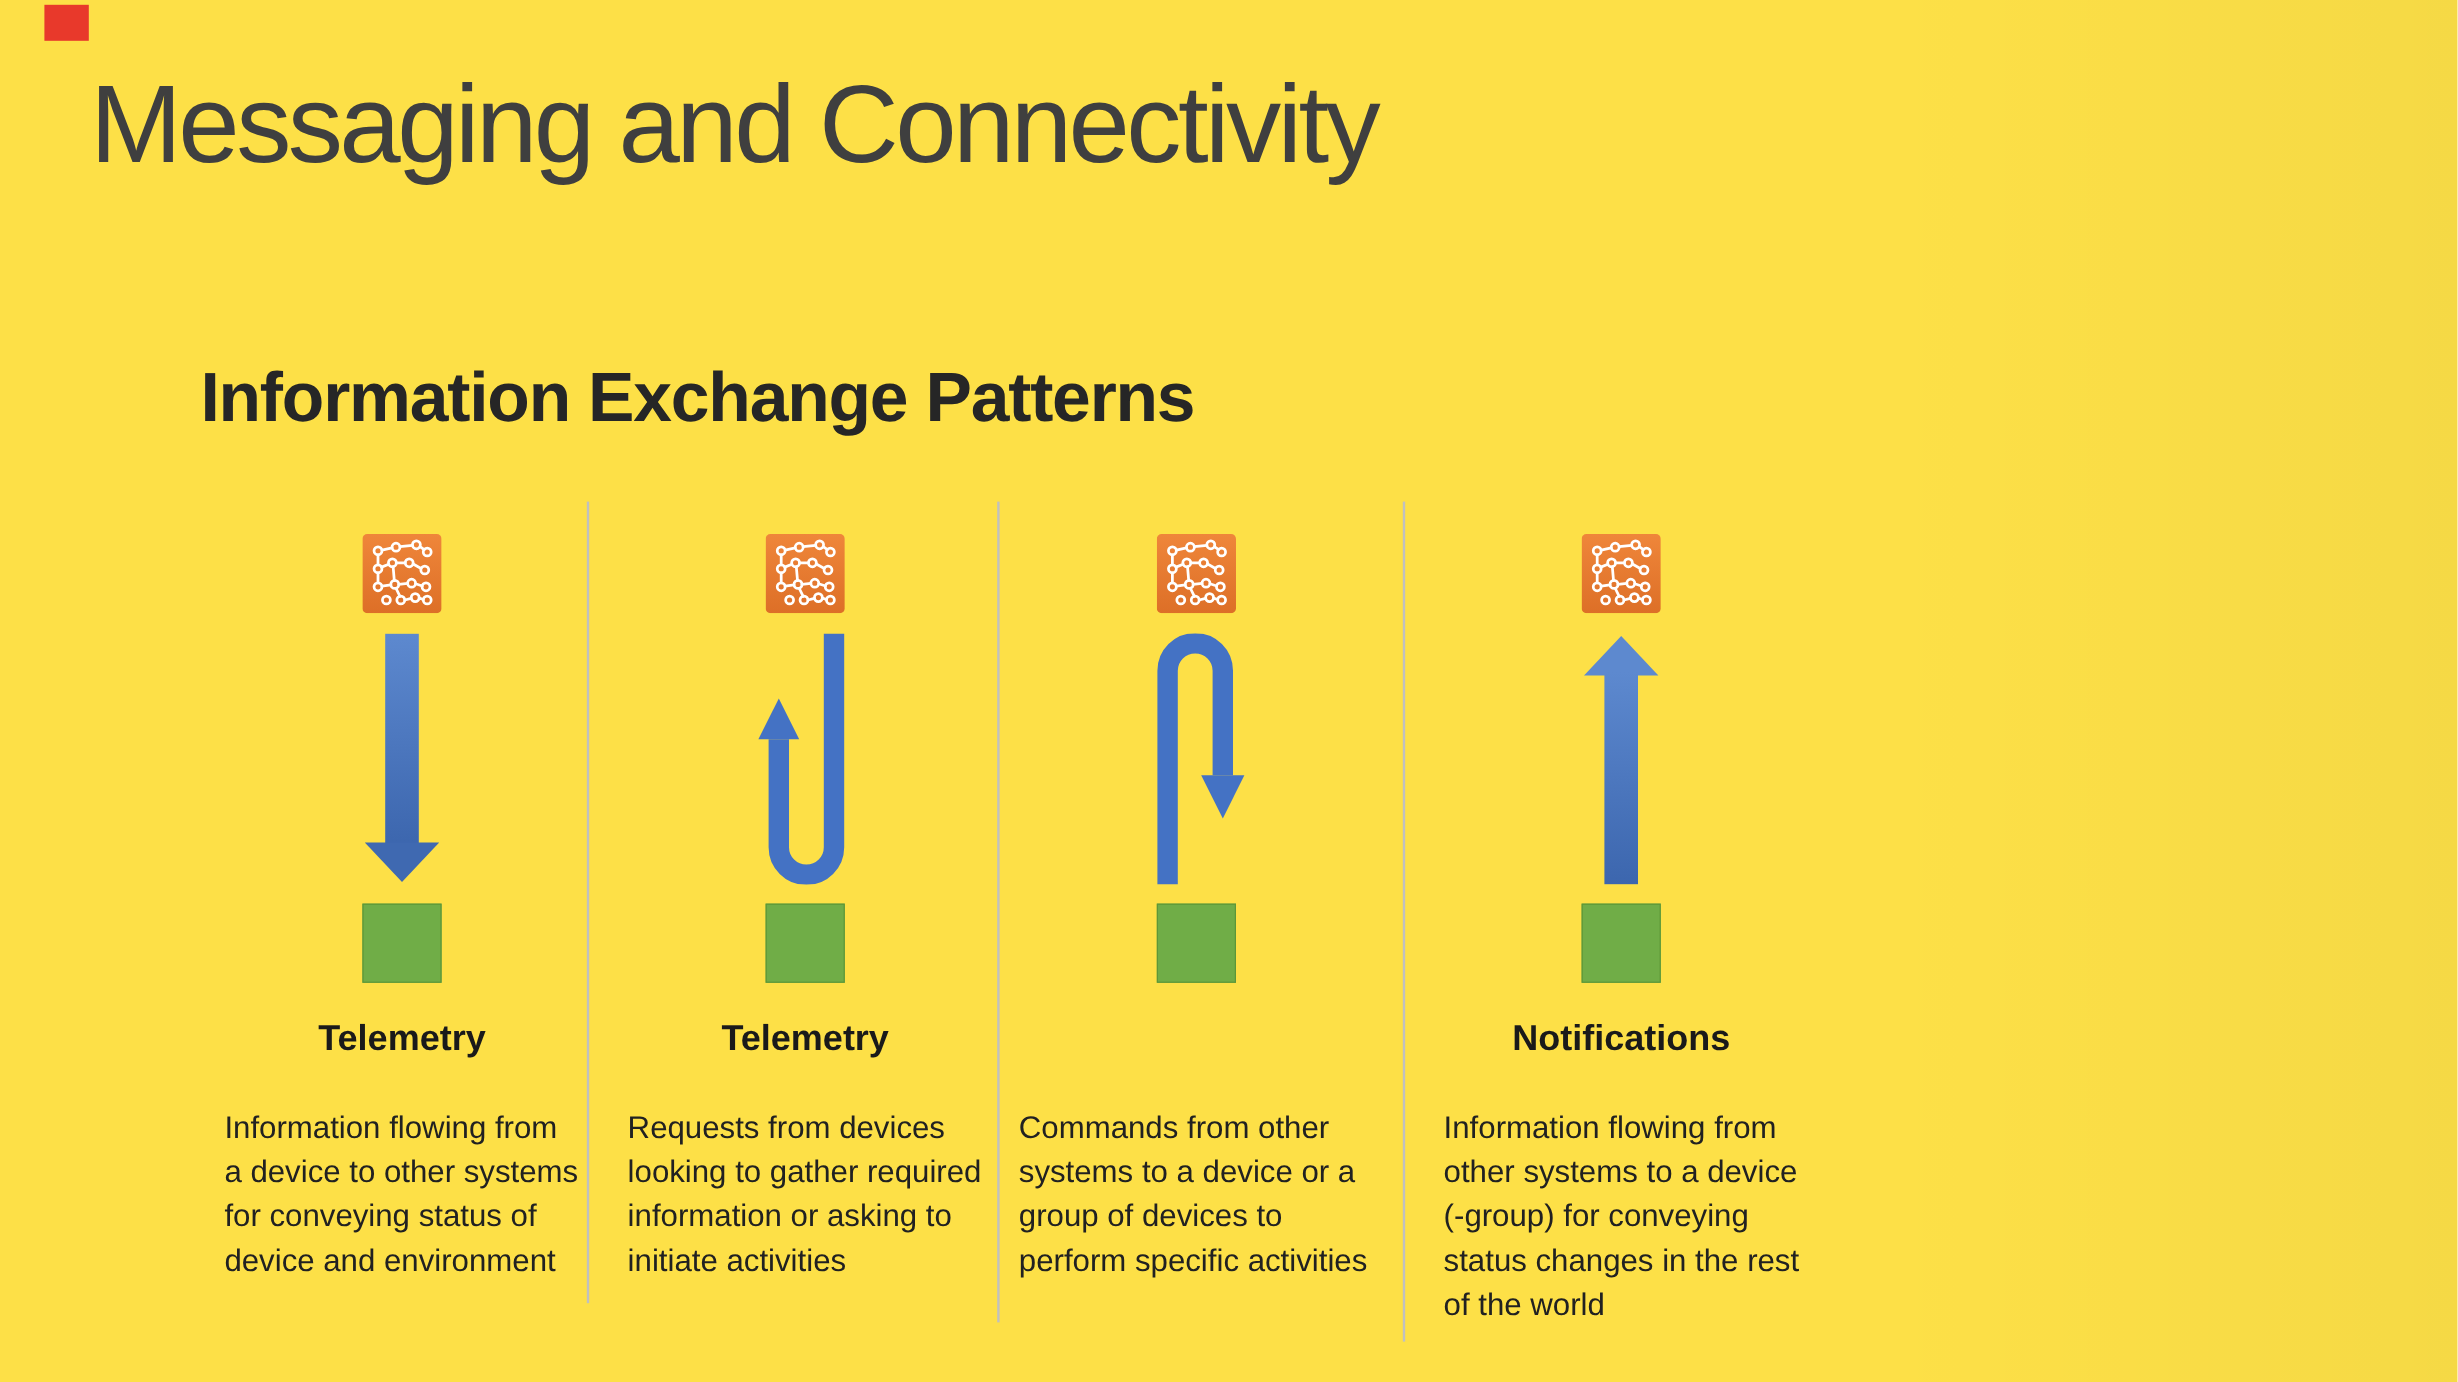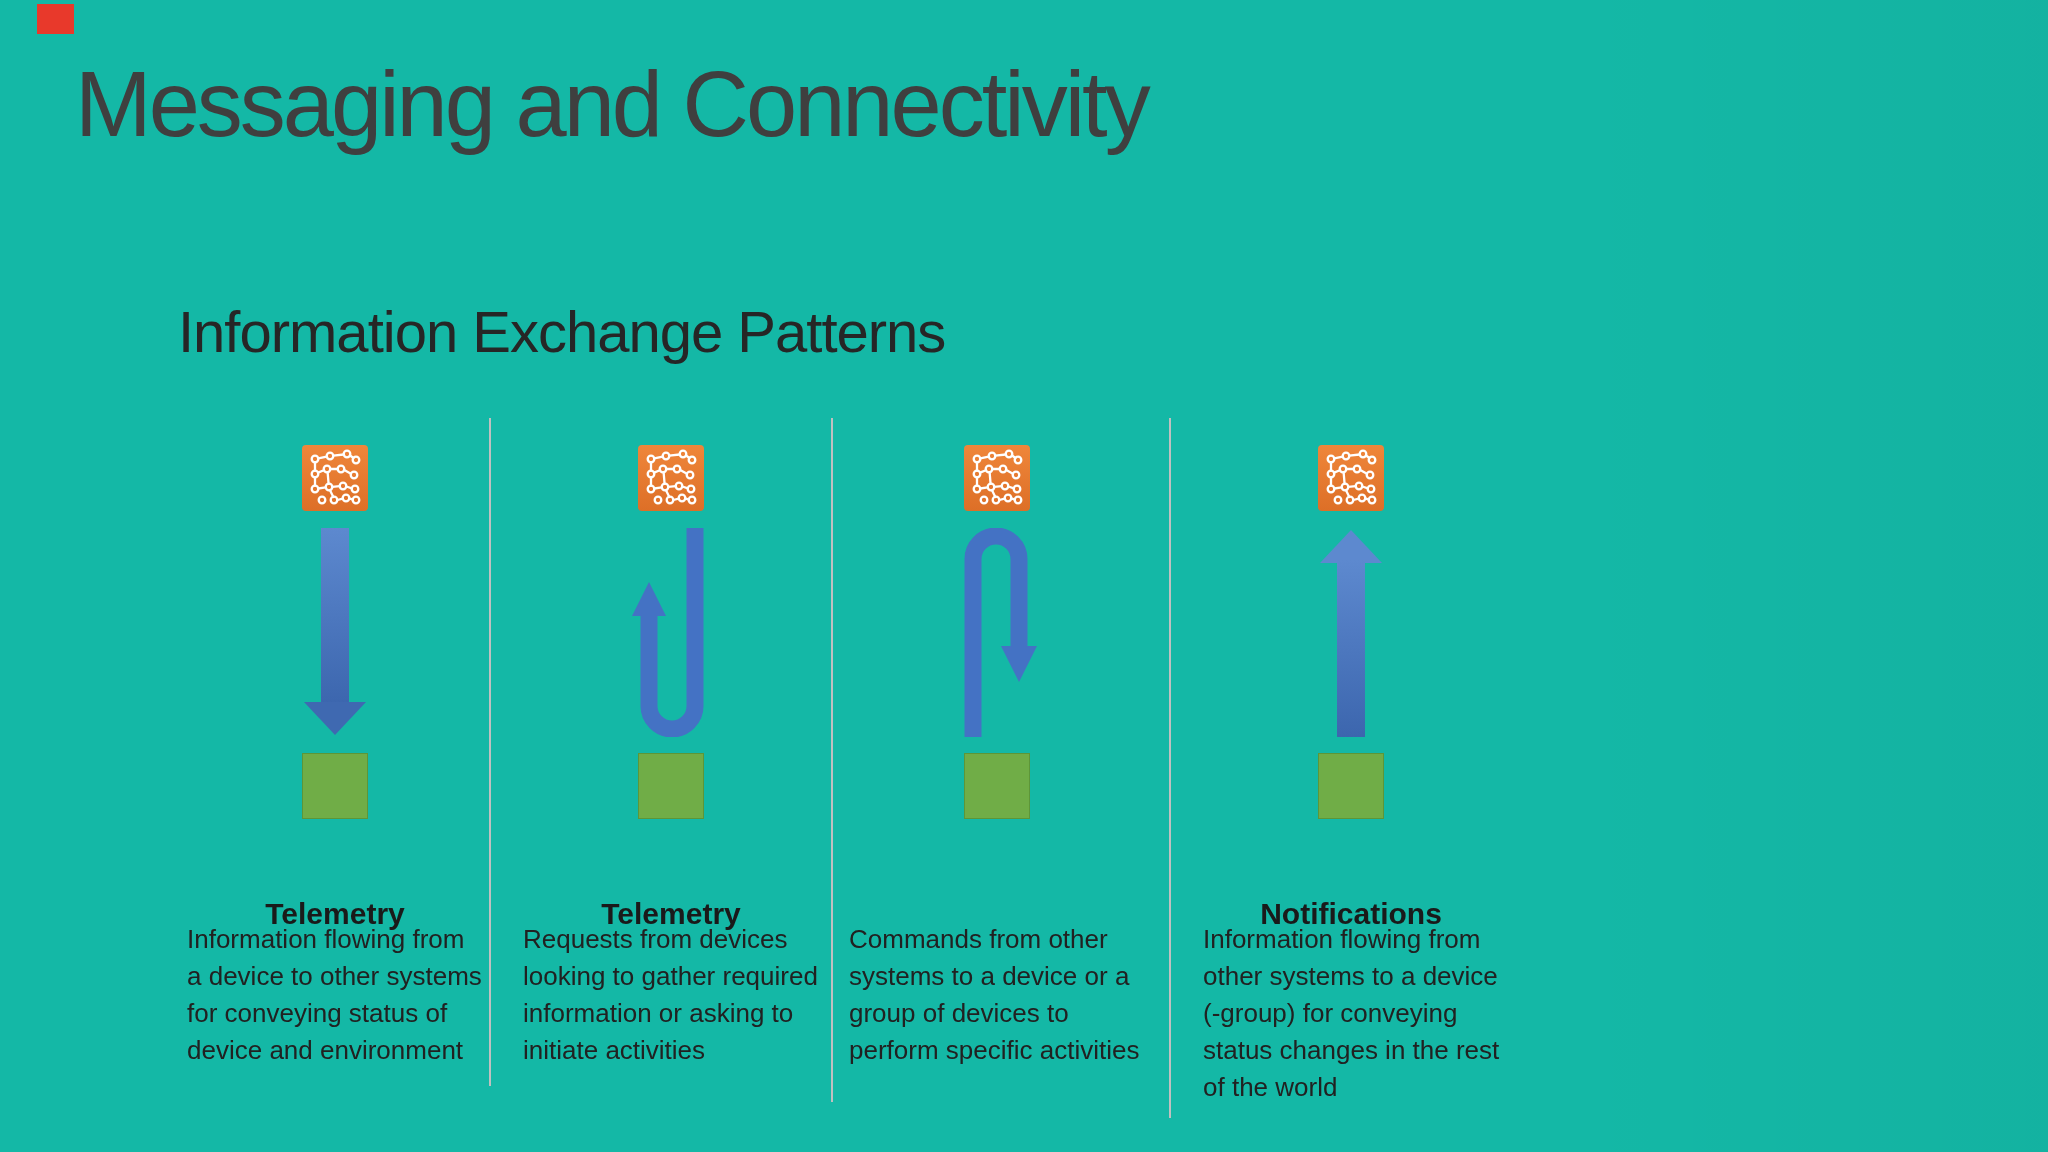--- a/index.html
+++ b/index.html
@@ -1,50 +1,50 @@
 <!DOCTYPE html>
 <html><head>
 <meta charset="utf-8">
 <style>
   html,body{margin:0;padding:0;background:#ffffff;}
   .canvas{
-    position:relative;width:2048px;height:1152px;background:#14b8a6;overflow:hidden;
+    position:relative;width:2048px;height:1152px;background:#fde047;overflow:hidden;
     font-family:"Liberation Sans",sans-serif;
   }
   .right-tint{
     position:absolute;top:0;right:0;width:480px;height:100%;
     background:linear-gradient(to right, rgba(0,0,0,0) 0%, rgba(0,0,0,0.03) 100%);
     pointer-events:none;
   }
   .accent{
     position:absolute;left:37px;top:4px;width:37px;height:30px;background:#E8392B;
   }
   .title{
     position:absolute;left:75px;top:54px;
     font-size:92px;font-weight:200;letter-spacing:-3px;line-height:1.1;
     color:#3f3f3f;white-space:nowrap;
   }
   .heading{
-    position:absolute;left:178px;top:300px;
-    font-size:58px;font-weight:400;letter-spacing:-1px;line-height:1.1;
+    position:absolute;left:167px;top:300px;
+    font-size:58px;font-weight:700;letter-spacing:-1px;line-height:1.1;
     color:#262626;white-space:nowrap;
   }
   .divider{
     position:absolute;top:418px;width:2px;background:#c0c0c0;
   }
   .col{position:absolute;top:445px;width:320px;height:700px;}
   .icon{position:absolute;left:calc(50% - 33px);top:0;width:66px;height:66px;}
   .arrow{position:absolute;left:calc(50% - 60px);top:83px;width:120px;height:209px;}
   .greensq{
     position:absolute;left:calc(50% - 33px);top:308px;width:66px;height:66px;
     background:#70AD47;border:1px solid #5d9638;box-sizing:border-box;
   }
   .plabel{
     position:absolute;top:404px;left:0;width:100%;text-align:center;
-    font-size:30px;font-weight:700;color:#1a1a1a;margin-top:48px;
+    font-size:30px;font-weight:700;color:#1a1a1a;
   }
   .pdesc{
     position:absolute;top:476px;left:12px;width:368px;
     font-size:26px;line-height:37px;color:#212121;white-space:pre-line;
   }
 </style>
 </head>
 <body>
 
 <div class="canvas">

